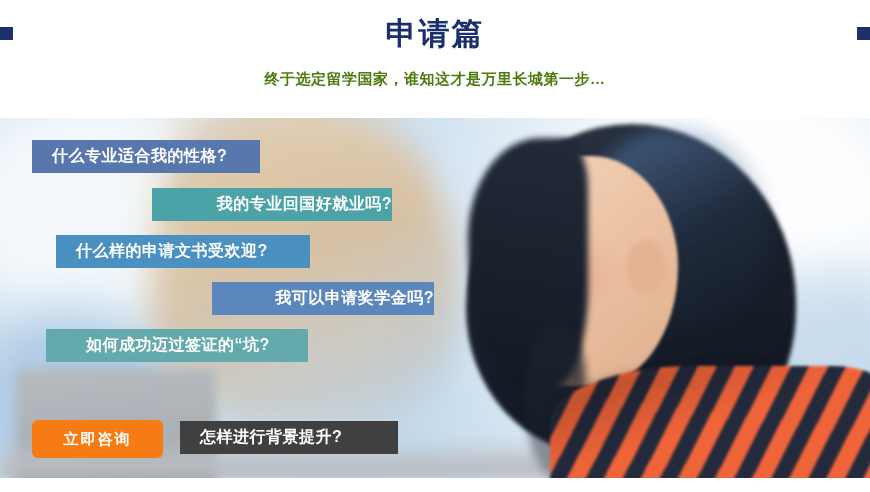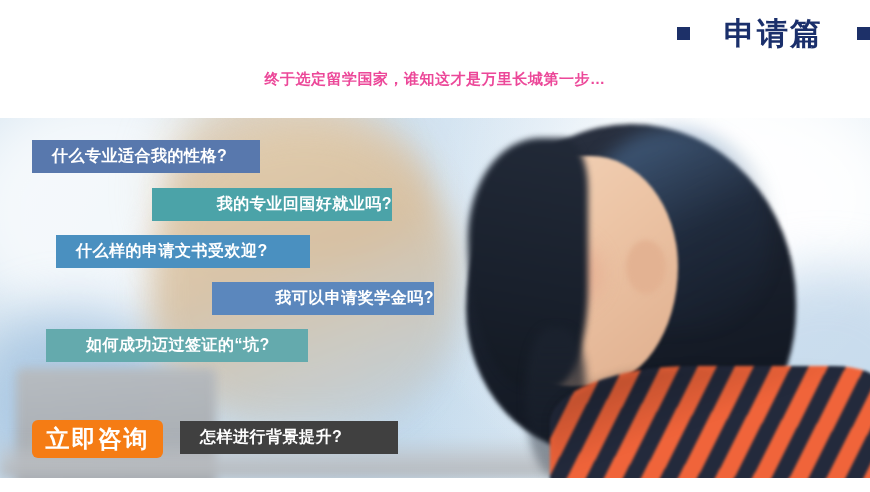--- a/index.html
+++ b/index.html
@@ -6,30 +6,30 @@
   body{
     width:870px;height:492px;background:#fff;overflow:hidden;
     font-family:"Liberation Sans","DejaVu Sans",sans-serif;
   }
   .page{position:relative;width:870px;height:492px;background:#fff;}
 
   
   .header{position:absolute;left:0;top:0;width:870px;height:118px;background:#fff;}
   .title-row{
     position:absolute;left:0;top:18px;width:870px;
-    display:flex;align-items:center;justify-content:flex-end;gap:34px;
+    display:flex;align-items:center;justify-content:space-between;gap:34px;
   }
   .sq{width:13px;height:13px;background:#1d3068;display:block;}
   .title{
     font-size:31px;font-weight:bold;color:#1a2f6b;letter-spacing:2px;
     line-height:1;white-space:nowrap;
   }
   .subtitle{
     position:absolute;left:0;top:70px;width:870px;text-align:center;
-    font-size:15px;font-weight:bold;color:#ec4899;letter-spacing:.5px;
+    font-size:15px;font-weight:bold;color:#4d7c0f;letter-spacing:.5px;
     white-space:nowrap;
   }
 
   
   .banner{
     position:absolute;left:0;top:118px;width:870px;height:360px;
     overflow:hidden;background:#cfe0ee;
   }
   
   .bg-base{
@@ -156,21 +156,21 @@
     position:absolute;display:flex;align-items:center;
     color:#fff;font-size:16px;font-weight:bold;letter-spacing:.5px;
     white-space:nowrap;height:33px;box-sizing:border-box;
   }
   .qlabel.left{justify-content:flex-start;padding-left:20px;}
   .qlabel.right{justify-content:flex-end;}
 
   .cta{
     position:absolute;left:32px;top:420px;width:131px;height:38px;
     background:#f57c14;border-radius:6px;border:none;cursor:pointer;
-    color:#fff;font-size:24px;font-weight:bold;letter-spacing:2px;
+    color:#fff;font-size:15px;font-weight:bold;letter-spacing:2px;
     font-family:"Liberation Sans","DejaVu Sans",sans-serif;
     display:flex;align-items:center;justify-content:center;
   }
 </style>
 </head>
 <body>
 
 <div class="page">
 
   <div class="header">

